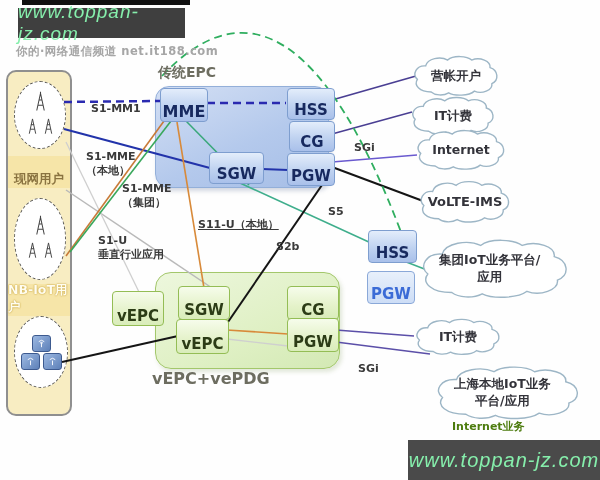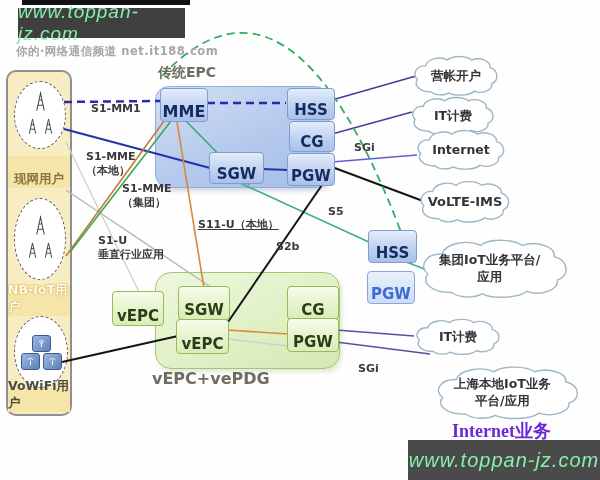--- a/index.html
+++ b/index.html
@@ -39,21 +39,21 @@
   .grp-title{font-weight:bold;color:#6d6d60;}
   
   .cloud{display:block;text-align:center;}
   .cloud svg{position:absolute;left:0;top:0;width:100%;height:100%;}
   .cloud .ct{position:absolute;left:0;top:0;width:100%;height:100%;display:flex;
              align-items:center;justify-content:center;font-size:12.5px;font-weight:600;color:#33333a;
              white-space:pre-line;line-height:1.35;}
   .cloud .ct.left{justify-content:flex-start;padding-left:24px;box-sizing:border-box;}
   
   .elabel{font-size:11px;font-weight:600;color:#3a3a3a;white-space:pre-line;line-height:1.3;z-index:6;}
-  .bold-note{font-size:18px;font-weight:bold;color:#6d28d9;font-family:Liberation Serif, serif;}
+  .bold-note{font-size:11px;font-weight:bold;color:#4d7c0f;}
   svg.wires{position:absolute;left:0;top:0;z-index:4;pointer-events:none;}
   .layer1{z-index:1}.layer2{z-index:2}.layer5{z-index:5}.layer7{z-index:7}
 </style>
 </head>
 <body>
 
 <div id="stage">
 
   <div class="abs topbar-line layer7" style="left:22px;top:0;width:168px;height:5px;"></div>
   <div class="abs banner layer7" style="left:18px;top:8px;width:167px;height:30px;">
@@ -116,23 +116,20 @@
             <svg width="11" height="11" viewBox="0 0 12 12">
               <path d="M6 10 V5 M3 4 a4.2 4.2 0 0 1 6 0" stroke="#fff" stroke-width="1" fill="none"></path>
             </svg>
           </span>
         <span class="cube">
             <svg width="11" height="11" viewBox="0 0 12 12">
               <path d="M6 10 V5 M3 4 a4.2 4.2 0 0 1 6 0" stroke="#fff" stroke-width="1" fill="none"></path>
             </svg>
           </span>
       </span>
-    </div>
-    <div class="abs grp-label lbl-dark" style="left:0;top:316px;width:100%;height:24px;">
-      <span>VoWiFi用户</span>
     </div>
   </div>
 
   <div class="abs epc-box layer2" style="left:155px;top:86px;width:172px;height:100px;"></div>
   <div class="abs grp-title layer5" style="left:158px;top:64px;font-size:14px;">传统EPC</div>
 
   <div class="abs vepc-box layer2" style="left:155px;top:272px;width:183px;height:95px;"></div>
   <div class="abs grp-title layer5" style="left:152px;top:369px;font-size:16px;">vEPC+vePDG</div>
 
   <svg class="wires" width="600" height="480">

